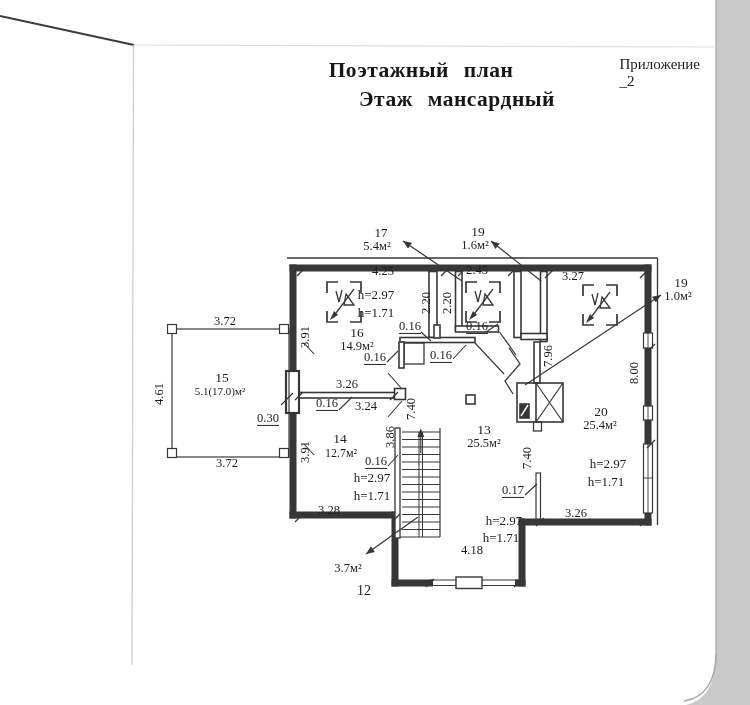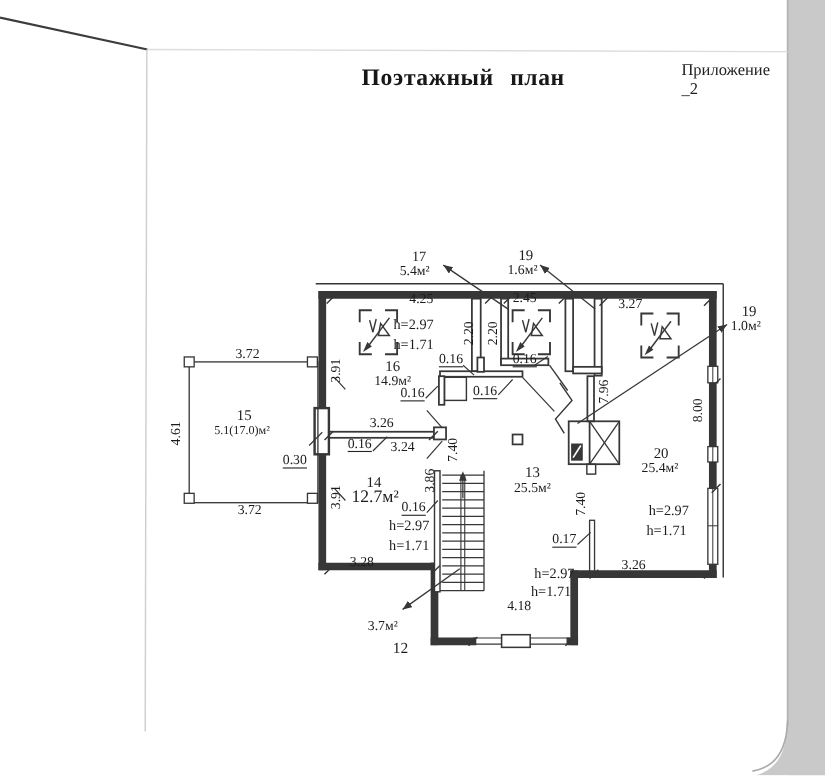--- a/index.html
+++ b/index.html
@@ -141,35 +141,36 @@
 
     <g stroke="#373737" stroke-width="1.2">
       <line x1="462" y1="281" x2="403" y2="241" marker-end="url(#arr)"></line>
       <line x1="541" y1="281" x2="491" y2="241" marker-end="url(#arr)"></line>
       <line x1="525" y1="385" x2="661" y2="295" marker-end="url(#arr)"></line>
       <line x1="418" y1="517" x2="366" y2="554" marker-end="url(#arr)"></line>
     </g>
   </svg>
 
   <div class="title-line" style="left:421px;top:58px">Поэтажный план</div>
+  <div class="title-line" style="left:457px;top:87px">Этаж мансардный</div>
   <div class="annex" style="left:663px;top:56px">Приложение _2</div>
 
   <div id="labels-layer">
       <span class="lbl" style="left: 381px; top: 233px; font-size: 13px;">17</span>
       <span class="lbl" style="left: 377px; top: 247px; font-size: 12.5px;">5.4м²</span>
       <span class="lbl" style="left: 478px; top: 232px; font-size: 13.5px;">19</span>
       <span class="lbl" style="left: 475px; top: 246px; font-size: 12.5px;">1.6м²</span>
       <span class="lbl" style="left: 681px; top: 283px; font-size: 13.5px;">19</span>
       <span class="lbl" style="left: 678px; top: 297px; font-size: 12.5px;">1.0м²</span>
       <span class="lbl" style="left: 357px; top: 333px; font-size: 13.5px;">16</span>
       <span class="lbl" style="left: 357px; top: 347px; font-size: 12.5px;">14.9м²</span>
       <span class="lbl" style="left: 222px; top: 378px; font-size: 13.5px; text-align: right;">15</span>
       <span class="lbl" style="left: 220px; top: 392px; font-size: 11px;">5.1(17.0)м²</span>
       <span class="lbl" style="left: 340px; top: 439px; font-size: 13.5px;">14</span>
-      <span class="lbl" style="left: 341px; top: 453px; font-size: 16px;">12.7м²</span>
+      <span class="lbl" style="left: 341px; top: 453px; font-size: 12px;">12.7м²</span>
       <span class="lbl" style="left: 484px; top: 430px; font-size: 13.5px;">13</span>
       <span class="lbl" style="left: 484px; top: 444px; font-size: 12.5px;">25.5м²</span>
       <span class="lbl" style="left: 601px; top: 412px; font-size: 13.5px;">20</span>
       <span class="lbl" style="left: 600px; top: 426px; font-size: 12.5px;">25.4м²</span>
       <span class="lbl" style="left: 364px; top: 555px; font-size: 14px; margin-top: 36px;">12</span>
       <span class="lbl" style="left: 348px; top: 569px; font-size: 12.5px;">3.7м²</span>
       <span class="lbl" style="left: 376px; top: 295px; font-size: 13px;">h=2.97</span>
       <span class="lbl" style="left: 376px; top: 313px; font-size: 13px;">h=1.71</span>
       <span class="lbl" style="left: 372px; top: 478px; font-size: 13px;">h=2.97</span>
       <span class="lbl" style="left: 372px; top: 496px; font-size: 13px;">h=1.71</span>

